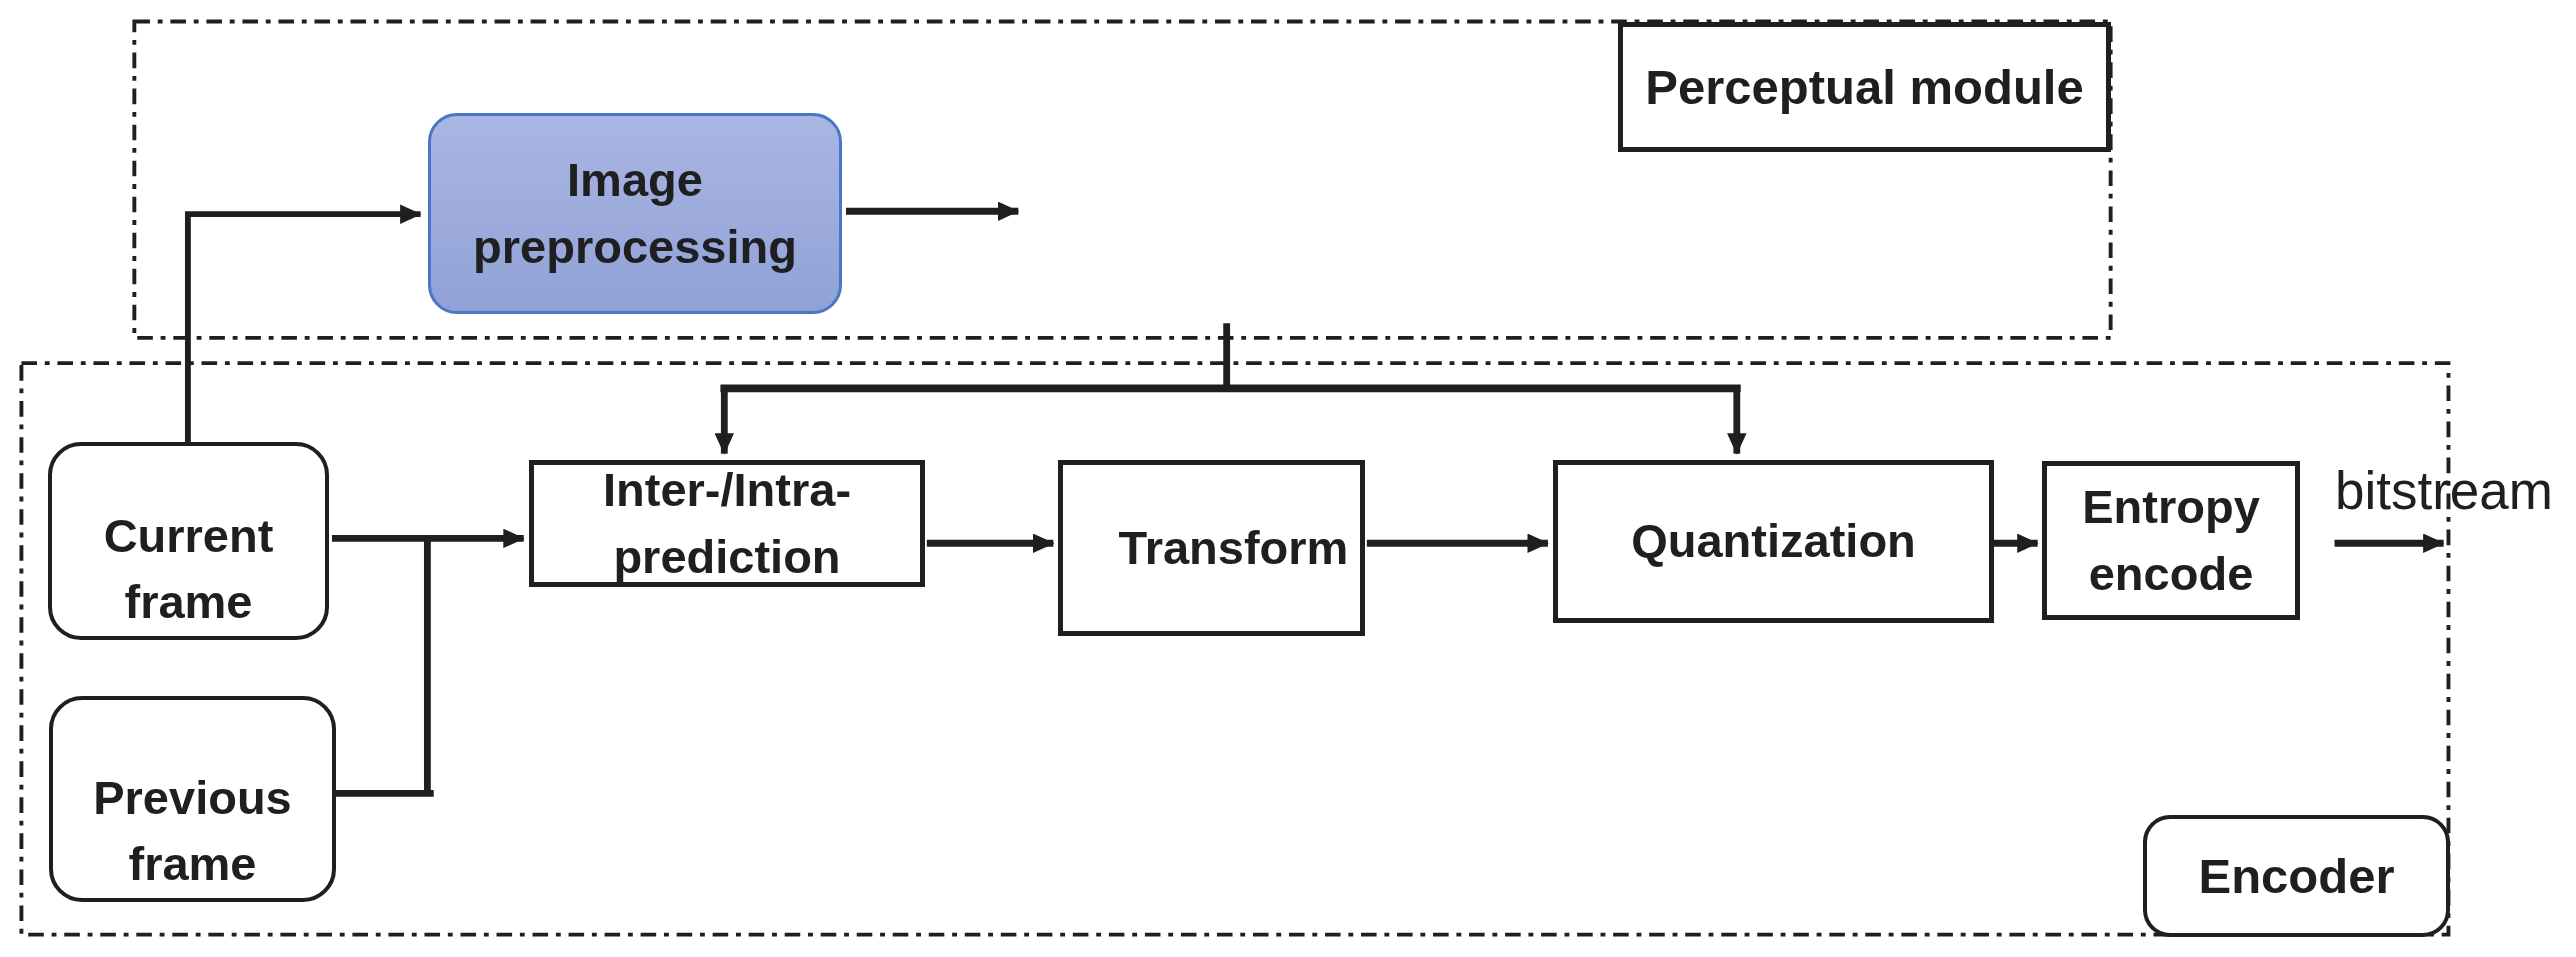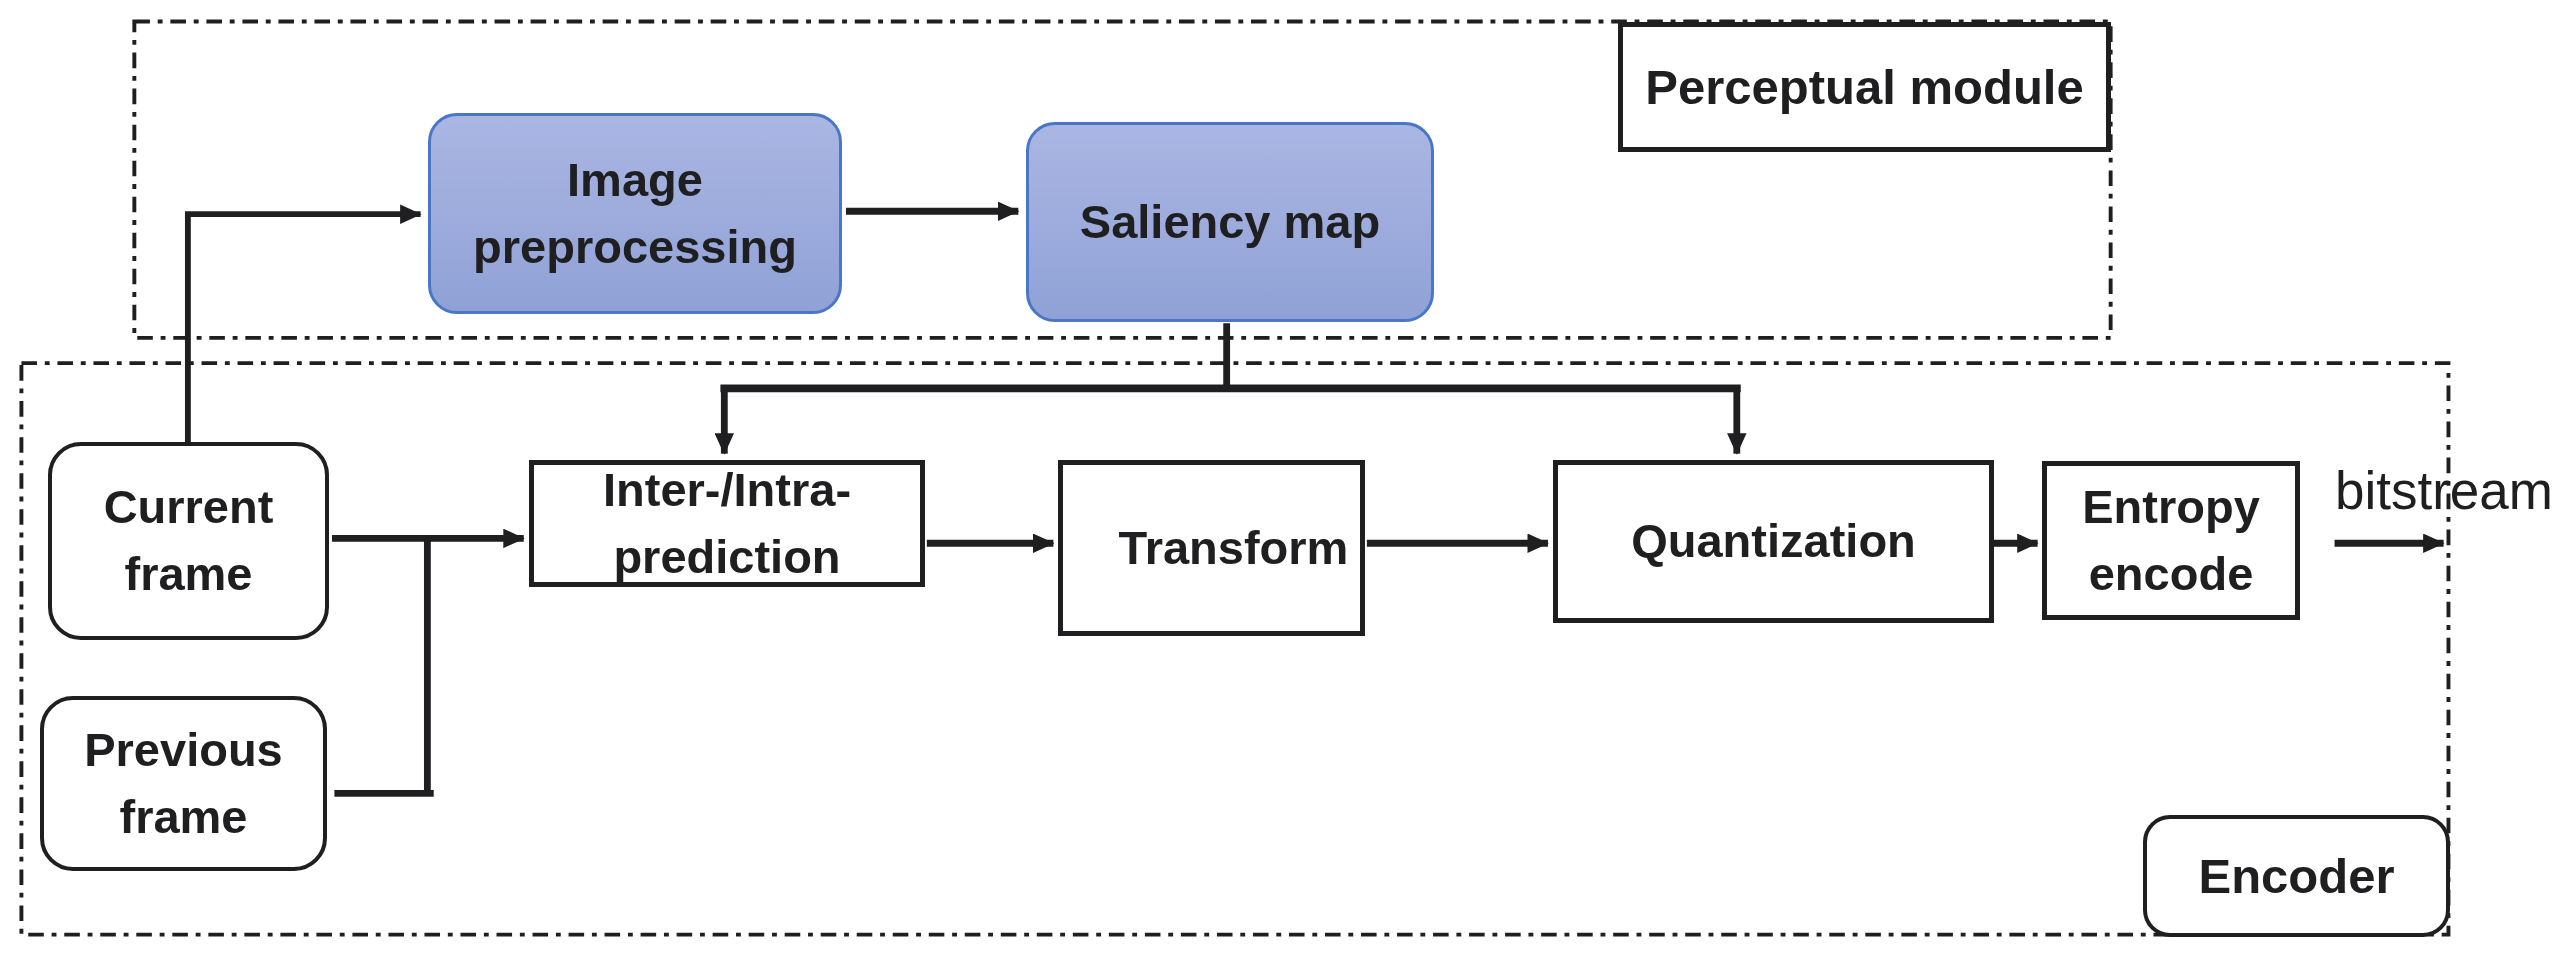--- a/index.html
+++ b/index.html
@@ -57,22 +57,22 @@
     position:absolute;
     left:2335px;top:460px;
     width:236px;height:60px;
     display:flex;align-items:center;justify-content:flex-start;
     font-size:53px;font-weight:400;color:var(--line);
     white-space:nowrap;
   }
   
   #node-image-preprocessing{left:428px;top:113px;width:414px;height:201px;}
   #node-saliency-map{left:1026px;top:122px;width:408px;height:200px;}
-  #node-current-frame{left:48px;top:442px;width:281px;height:198px;}
-  #node-previous-frame{left:40px;top:696px;width:287px;height:175px;}
+  #node-current-frame{left:48px;top:442px;width:281px;height:198px;align-items:flex-end;}
+  #node-previous-frame{left:49px;top:696px;width:287px;height:206px;align-items:flex-end;}
   #node-prediction{left:529px;top:460px;width:396px;height:127px;}
   #node-transform{left:1058px;top:460px;width:307px;height:176px;padding-left:44px;}
   #node-quantization{left:1553px;top:460px;width:441px;height:163px;}
   #node-entropy-encode{left:2042px;top:461px;width:258px;height:159px;}
   #perceptual-label{left:1618px;top:22.4px;width:493px;height:130px;}
   #encoder-label{left:2143px;top:815px;width:307px;height:122px;border-width:4.9px;border-radius:27px;}
 </style>
 </head>
 <body>
 
@@ -106,23 +106,20 @@
     <path d="M1404 558 H1590" fill="none" stroke="#1f1f21" stroke-width="7" marker-end="url(#arrow)"></path>
     <path d="M1980 558 H2093" fill="none" stroke="#1f1f21" stroke-width="7" marker-end="url(#arrow)"></path>
 
     <path d="M2398 558 H2510" fill="none" stroke="#1f1f21" stroke-width="7" marker-end="url(#arrow)"></path>
   </svg>
 
   <div class="node blue" id="node-image-preprocessing">
     <span>Image
 preprocessing</span>
   </div>
-  <div class="node blue" id="node-saliency-map">
-    <span>Saliency map</span>
-  </div>
 
   <div class="node frame" id="node-current-frame">
     <span>Current
 frame</span>
   </div>
   <div class="node frame" id="node-previous-frame">
     <span>Previous
 frame</span>
   </div>
 

